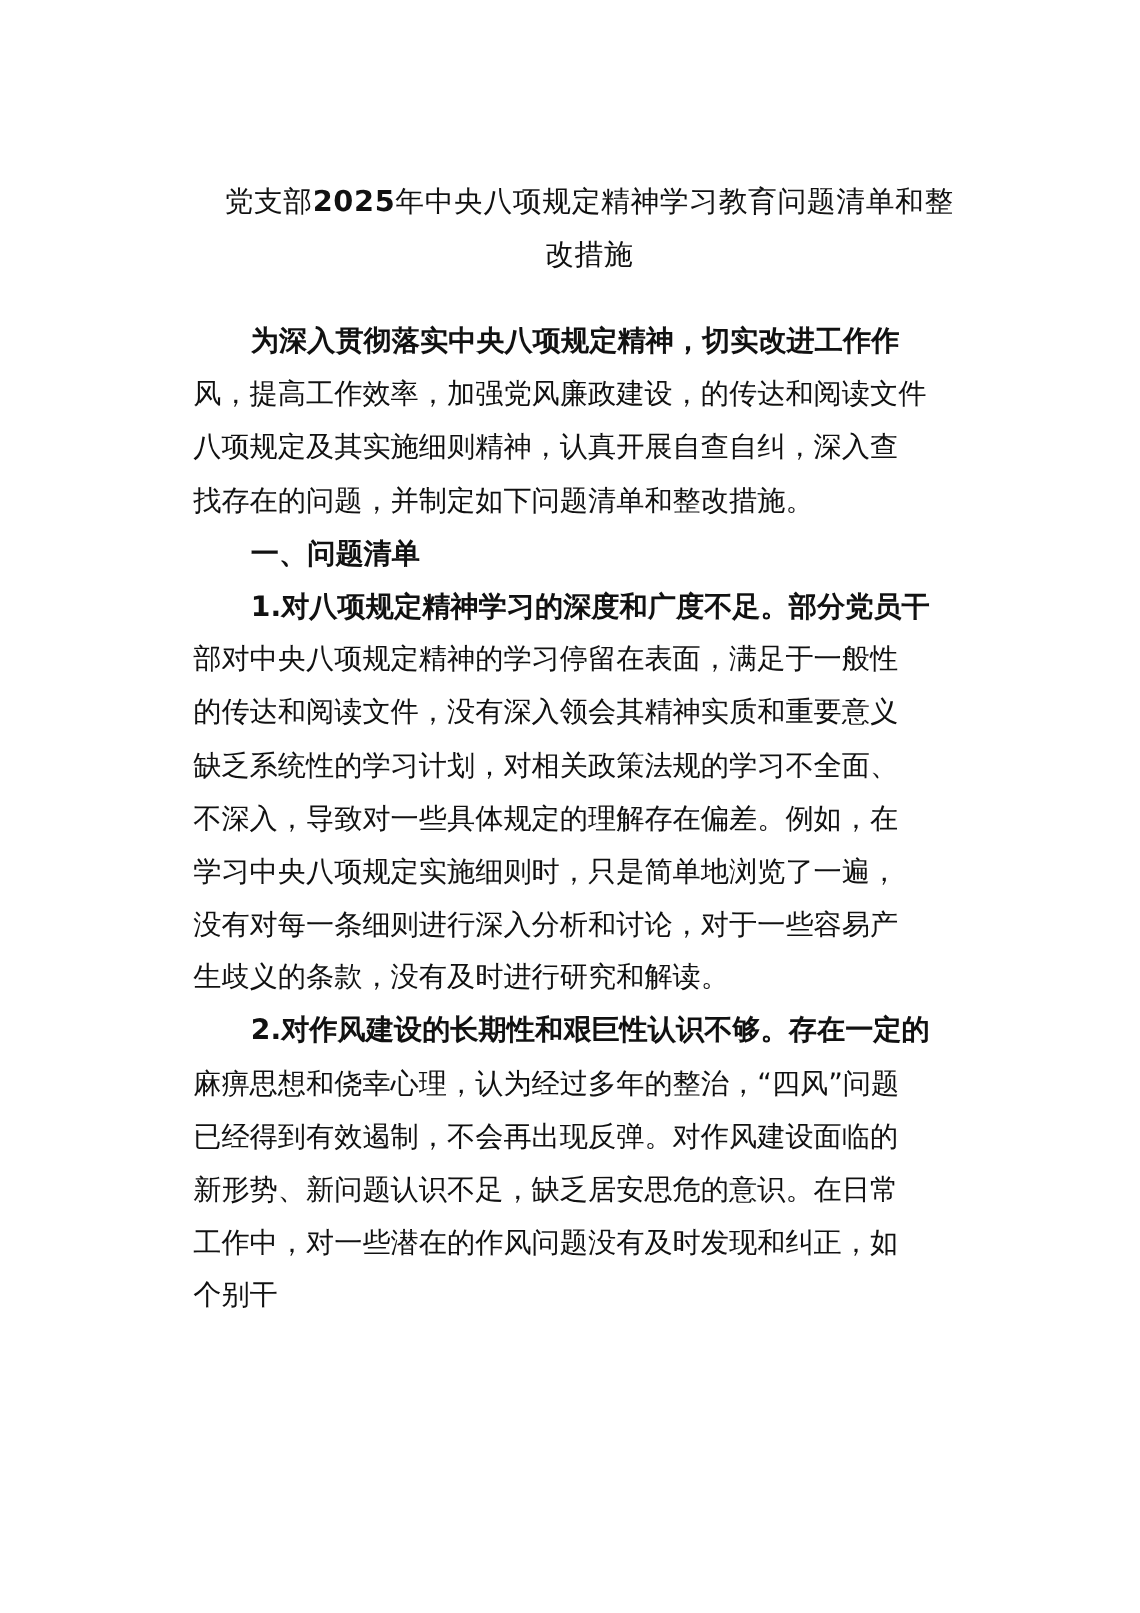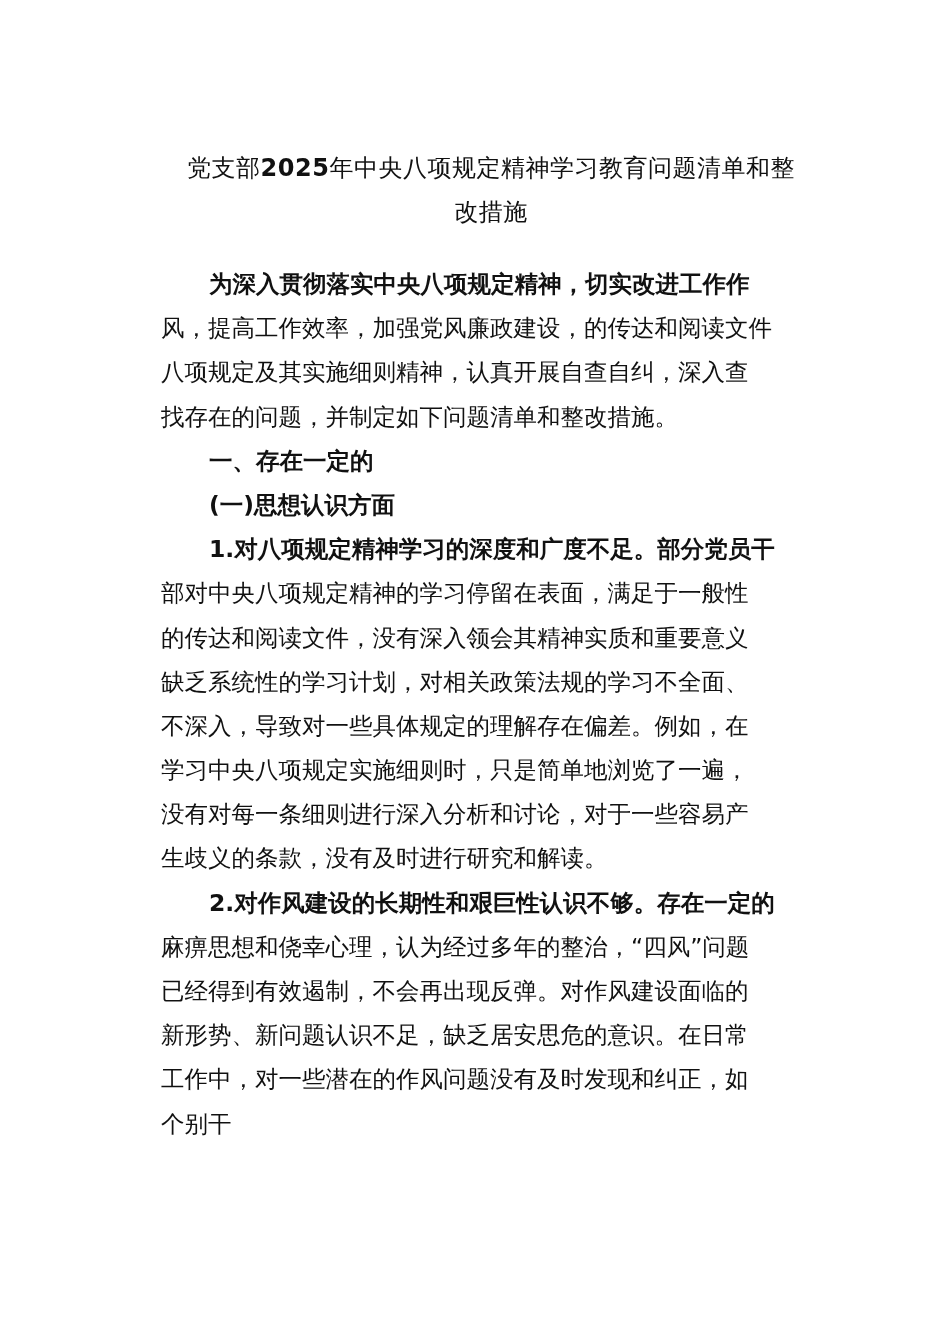--- a/index.html
+++ b/index.html
@@ -61,22 +61,21 @@
   </div>
 
   <div class="body-text">
     <div>
       <span class="line indent">为深入贯彻落实中央八项规定精神，切实改进工作作</span>
       <span class="line">风，提高工作效率，加强党风廉政建设，的传达和阅读文件</span>
       <span class="line">八项规定及其实施细则精神，认真开展自查自纠，深入查</span>
       <span class="line">找存在的问题，并制定如下问题清单和整改措施。</span>
     </div>
 
-    <span class="line indent">一、存在一定的</span>
-    <span class="line indent">(一)思想认识方面</span>
+    <span class="line indent">一、问题清单</span>
 
     <div>
       <span class="line indent">1.对八项规定精神学习的深度和广度不足。部分党员干</span>
       <span class="line">部对中央八项规定精神的学习停留在表面，满足于一般性</span>
       <span class="line">的传达和阅读文件，没有深入领会其精神实质和重要意义</span>
       <span class="line">缺乏系统性的学习计划，对相关政策法规的学习不全面、</span>
       <span class="line">不深入，导致对一些具体规定的理解存在偏差。例如，在</span>
       <span class="line">学习中央八项规定实施细则时，只是简单地浏览了一遍，</span>
       <span class="line">没有对每一条细则进行深入分析和讨论，对于一些容易产</span>
       <span class="line">生歧义的条款，没有及时进行研究和解读。</span>

